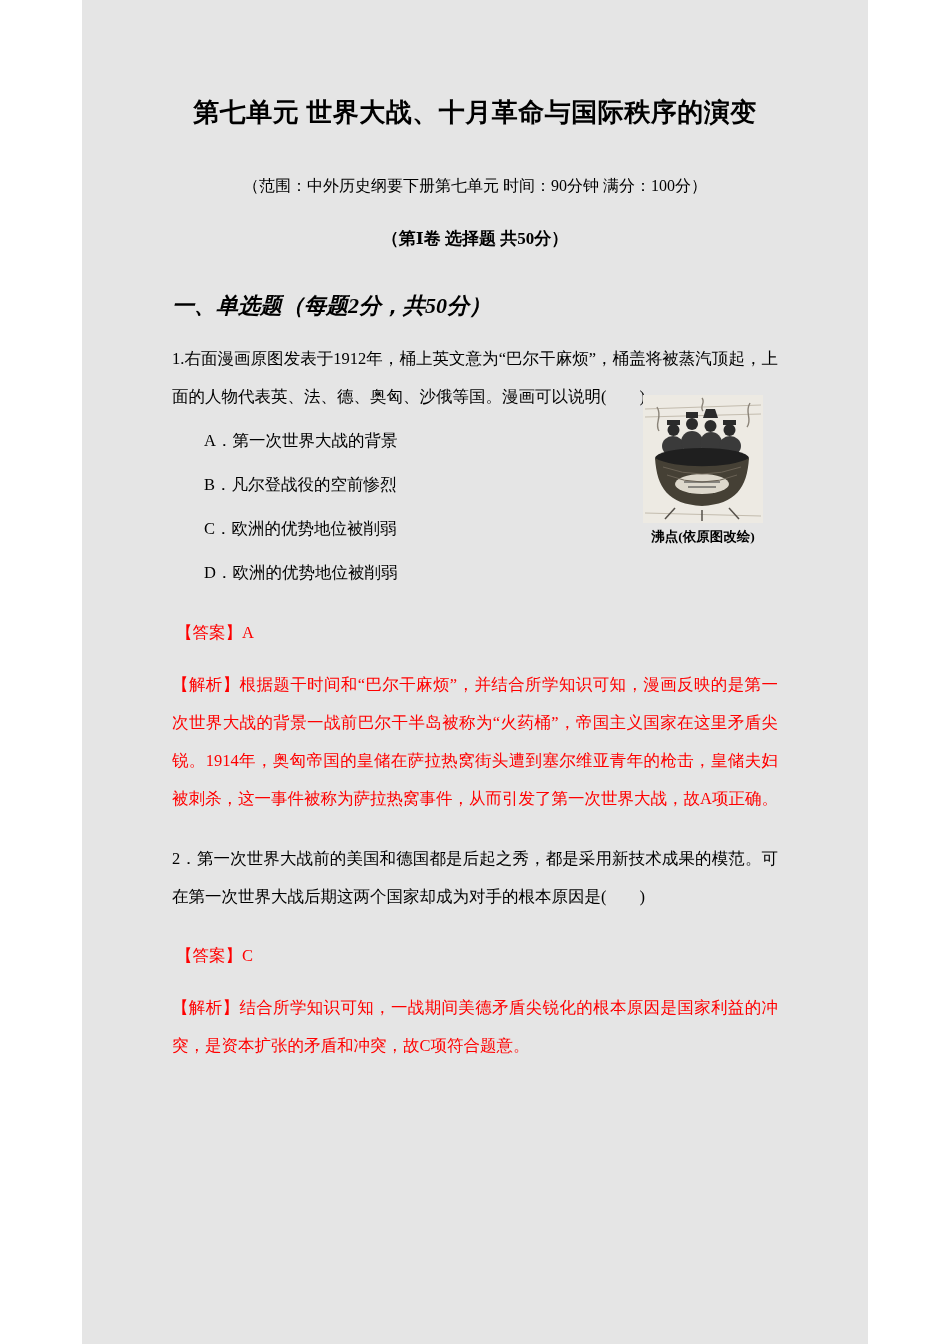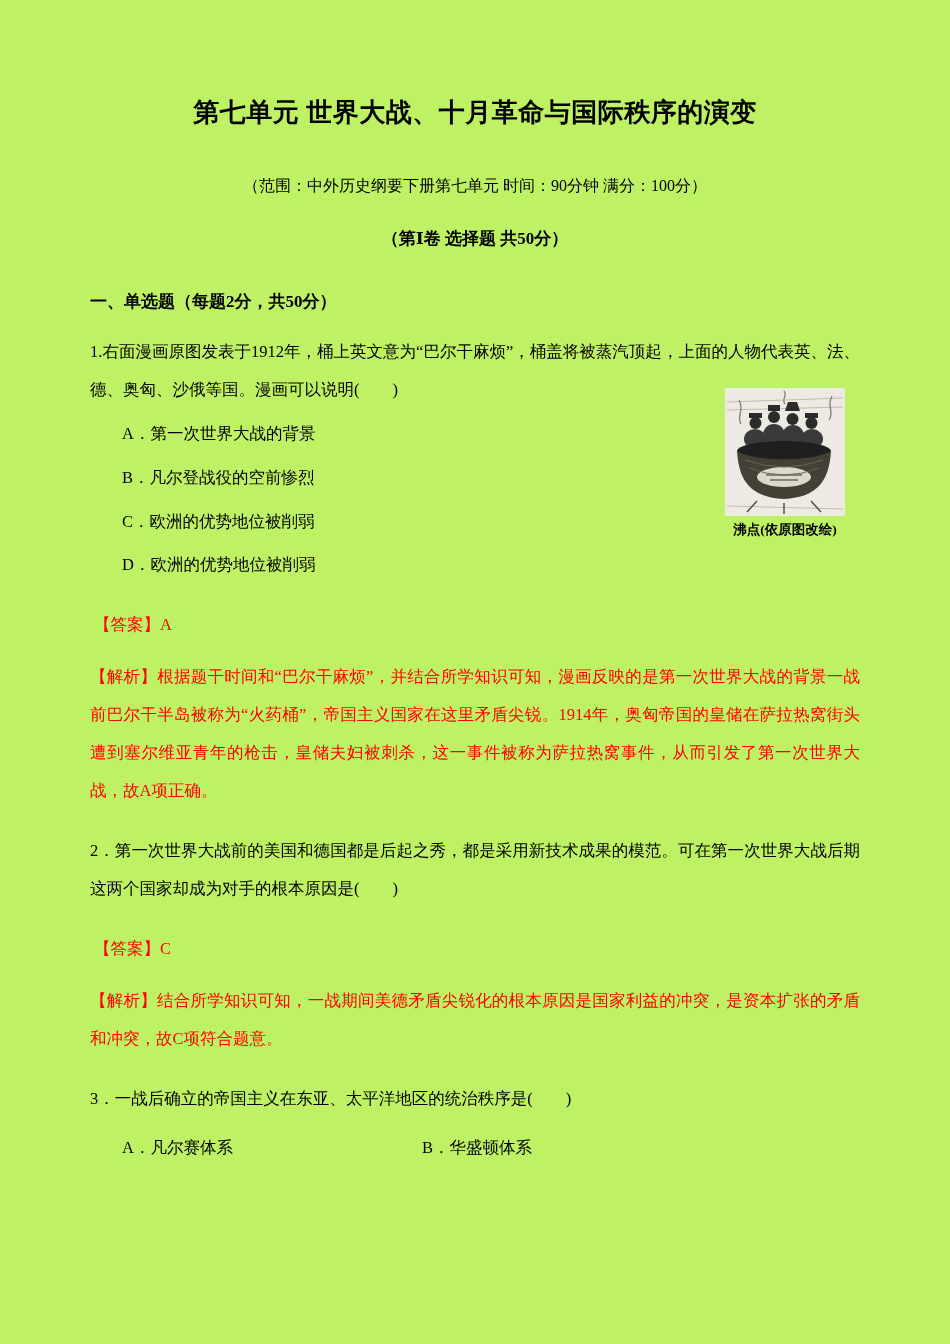--- a/index.html
+++ b/index.html
@@ -5,24 +5,24 @@
   * { box-sizing: border-box; }
   html, body {
     margin: 0;
     padding: 0;
     background: #ffffff;
     font-family: "Liberation Serif", "DejaVu Serif", serif;
     color: #000000;
   }
   .page {
     position: relative;
-    width: 950px;
+    width: 786px;
     min-height: 1344px;
     margin: 0 auto;
-    background: #bef264;
+    background: #e5e5e5;
     padding: 96px 90px 40px 90px;
     overflow: hidden;
   }
   .title {
     font-size: 26px;
     font-weight: bold;
     text-align: center;
     margin: 0;
     line-height: 1.3;
     letter-spacing: 0.5px;
@@ -34,24 +34,25 @@
     margin: 44px 0 0 0;
   }
   .paper-section {
     text-align: center;
     font-size: 17px;
     font-weight: bold;
     line-height: 1.5;
     margin: 28px 0 0 0;
   }
   .part-heading {
-    font-size: 17px;
+    font-size: 22px;
     font-weight: bold;
     line-height: 1.5;
     margin: 38px 0 0 0;
+    font-style: italic;
   }
   .block {
     font-size: 16.5px;
     line-height: 2.3;
     margin: 16px 0;
     text-align: justify;
   }
   .stem { margin: 18px 0 6px 0; }
   .option {
     font-size: 16.5px;
@@ -178,22 +179,14 @@
 
   <section class="question q2">
     <p class="block stem">2．第一次世界大战前的美国和德国都是后起之秀，都是采用新技术成果的模范。可在第一次世界大战后期这两个国家却成为对手的根本原因是(　　)</p>
 
 
     <p class="block red answer"><span>【答案】</span><span>C</span></p>
 
     <p class="block red analysis"><span>【解析】</span><span>结合所学知识可知，一战期间美德矛盾尖锐化的根本原因是国家利益的冲突，是资本扩张的矛盾和冲突，故C项符合题意。</span></p>
   </section>
 
-  <section class="question q3">
-    <p class="block stem">3．一战后确立的帝国主义在东亚、太平洋地区的统治秩序是(　　)</p>
-
-    <div class="options-grid cols-q3">
-      <div class="opt">A．凡尔赛体系</div>
-      <div class="opt">B．华盛顿体系</div>
-    </div>
-  </section>
 
 </div>
 
 </body></html>

